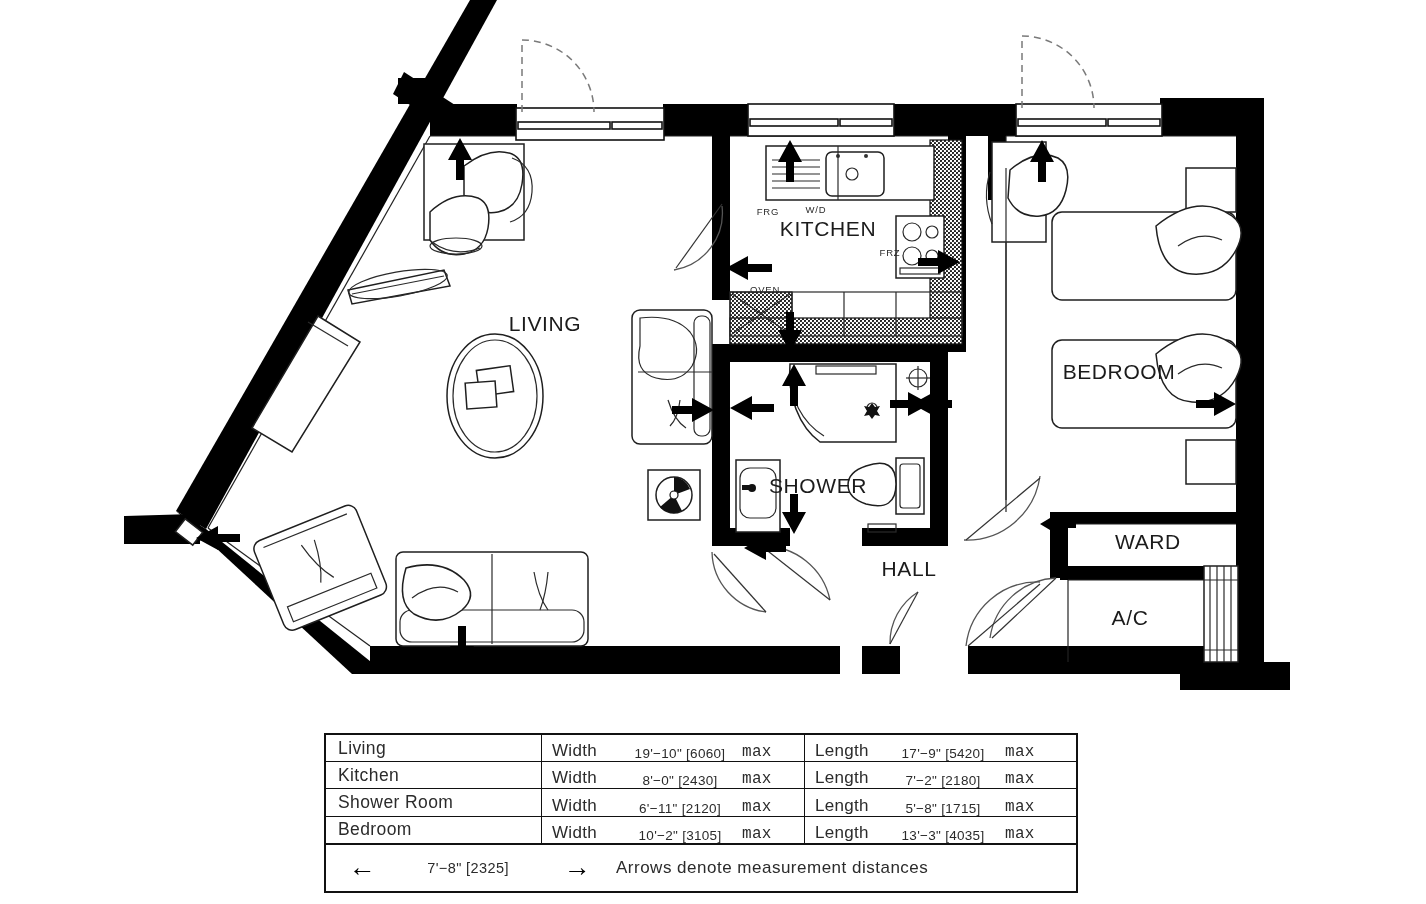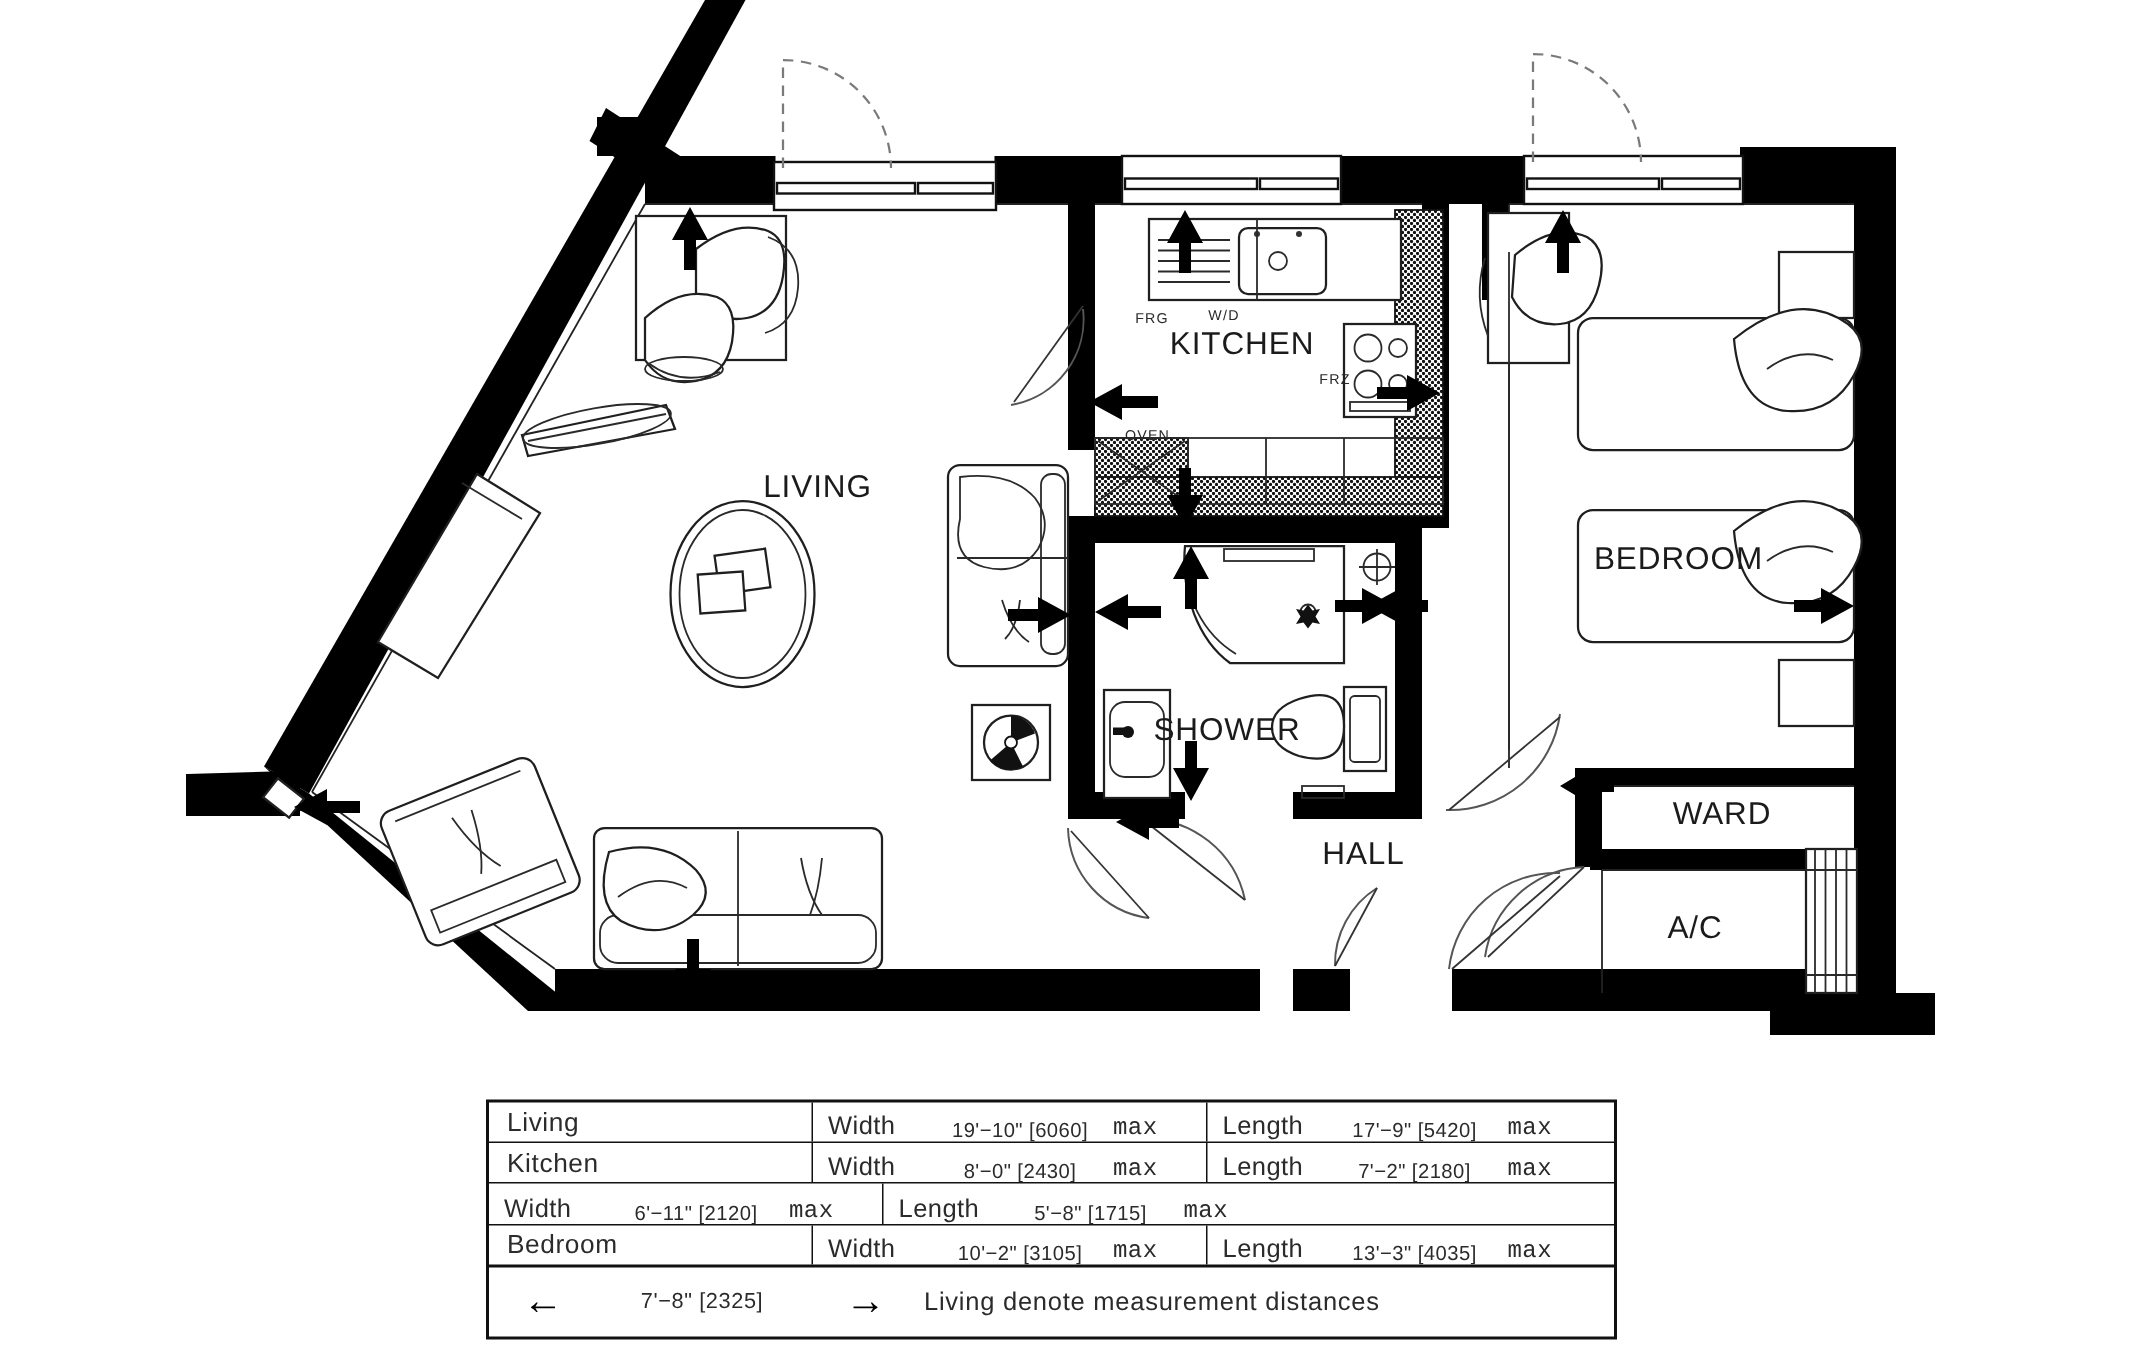--- a/index.html
+++ b/index.html
@@ -450,20 +450,21 @@
         <span class="dmax">max</span>
       </div>
       <div class="c-dim last">
         <span class="dlabel">Length</span>
         <span class="dval">7'−2" [2180]</span>
         <span class="dmax">max</span>
       </div>
     </div>
 
     <div class="trow tborder">
+      <div class="c-name">Shower  Room</div>
       <div class="c-dim">
         <span class="dlabel">Width</span>
         <span class="dval">6'−11" [2120]</span>
         <span class="dmax">max</span>
       </div>
       <div class="c-dim last">
         <span class="dlabel">Length</span>
         <span class="dval">5'−8" [1715]</span>
         <span class="dmax">max</span>
       </div>
@@ -480,17 +481,17 @@
         <span class="dlabel">Length</span>
         <span class="dval">13'−3" [4035]</span>
         <span class="dmax">max</span>
       </div>
     </div>
 
     <div id="legendrow">
       <div class="legarrowL">←</div>
       <div class="legdim">7'−8" [2325]</div>
       <div class="legarrowR">→</div>
-      <div class="legtext">Living  denote  measurement  distances</div>
+      <div class="legtext">Arrows  denote  measurement  distances</div>
     </div>
   </div>
 
 </div>
 
 </body></html>

